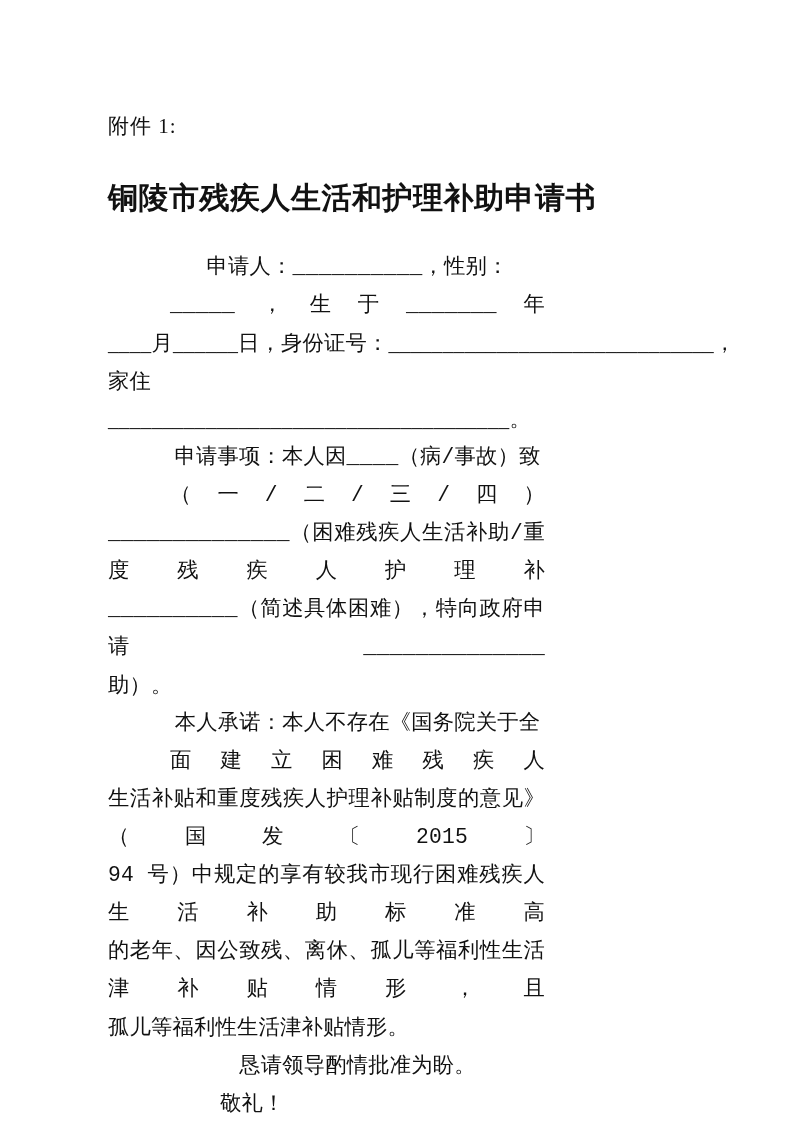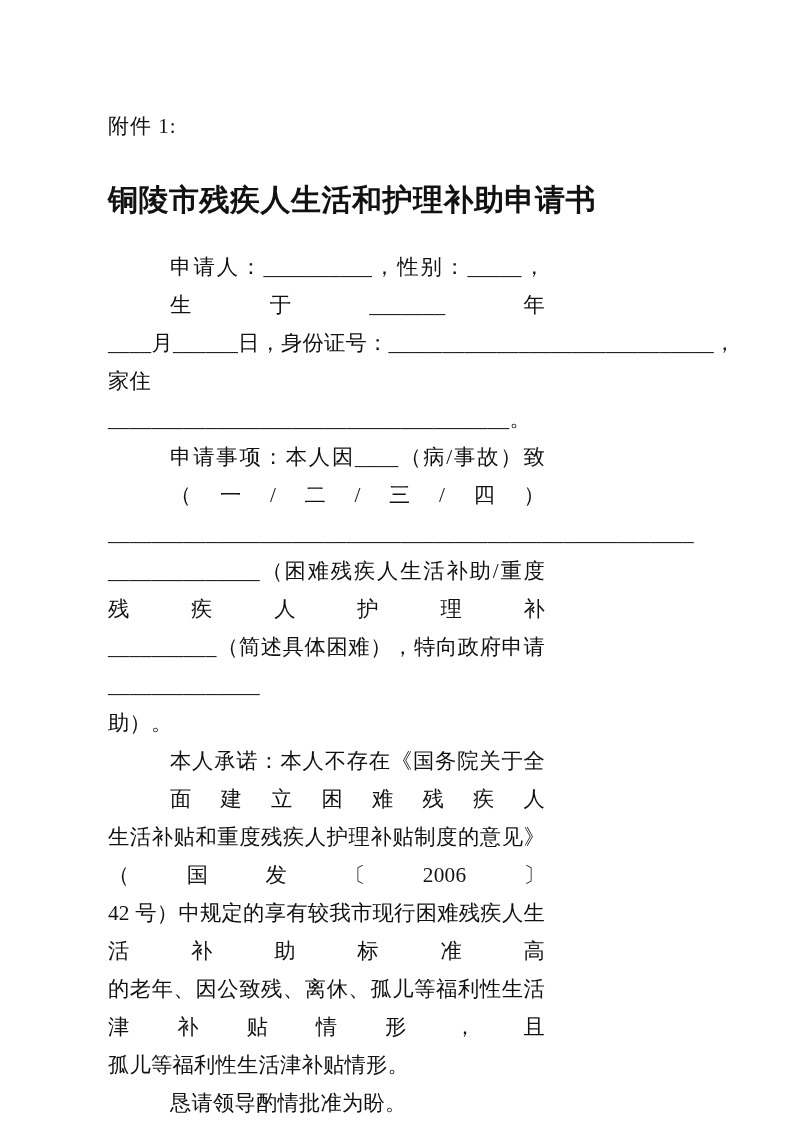--- a/index.html
+++ b/index.html
@@ -27,61 +27,61 @@
     font-size: 21px;
     line-height: 28px;
     letter-spacing: 1px;
   }
   .doc-title {
     margin-top: 38px;
     text-align: center;
     font-size: 30px;
     line-height: 44px;
     font-weight: bold;
-    font-family: Liberation Serif, serif;
+    font-family: Liberation Mono, monospace;
     letter-spacing: 0.5px;
     white-space: nowrap;
   }
   .doc-body {
     margin-top: 26px;
     font-size: 21.3px;
   }
   .line {
     line-height: 38px;
     min-height: 38px;
     letter-spacing: 0.2px;
   }
   .line.justify {
     text-align: justify;
     text-align-last: justify;
     text-justify: inter-character;
+    font-family: Liberation Mono, monospace;
   }
-  .line.indent   { padding-left: 62px; }
+  .line.indent   { padding-left: 62px; text-align: center; }
   .line.indent2  { padding-left: 112px; }
   .line.overflow { white-space: nowrap; }
 </style>
 </head>
 <body>
 
 <div class="page">
   <div class="attach-label">附件 1:</div>
 
   <div class="doc-title">铜陵市残疾人生活和护理补助申请书</div>
 
   <div class="doc-body">
       <div class="line indent justify">申请人：__________，性别：_____，生于_______年</div>
       <div class="line overflow">____月______日，身份证号：______________________________，</div>
       <div class="line">家住_____________________________________。</div>
       <div class="line indent justify">申请事项：本人因____（病/事故）致（一/二/三/四）</div>
-      <div class="line">______________________________________________________</div>
       <div class="line justify">______________（困难残疾人生活补助/重度残疾人护理补</div>
       <div class="line justify">__________（简述具体困难），特向政府申请______________</div>
       <div class="line">助）。</div>
       <div class="line indent justify">本人承诺：本人不存在《国务院关于全面建立困难残疾人</div>
-      <div class="line justify">生活补贴和重度残疾人护理补贴制度的意见》（国发〔2006〕</div>
-      <div class="line justify">42 号）中规定的享有较我市现行困难残疾人生活补助标准高</div>
+      <div class="line justify">生活补贴和重度残疾人护理补贴制度的意见》（国发〔2015〕</div>
+      <div class="line justify">94 号）中规定的享有较我市现行困难残疾人生活补助标准高</div>
       <div class="line justify">的老年、因公致残、离休、孤儿等福利性生活津补贴情形，且</div>
       <div class="line">孤儿等福利性生活津补贴情形。</div>
       <div class="line indent">恳请领导酌情批准为盼。</div>
       <div class="line indent2">敬礼！</div>
       <div class="line indent">此致</div>
     </div>
 </div>
 
 </body></html>

